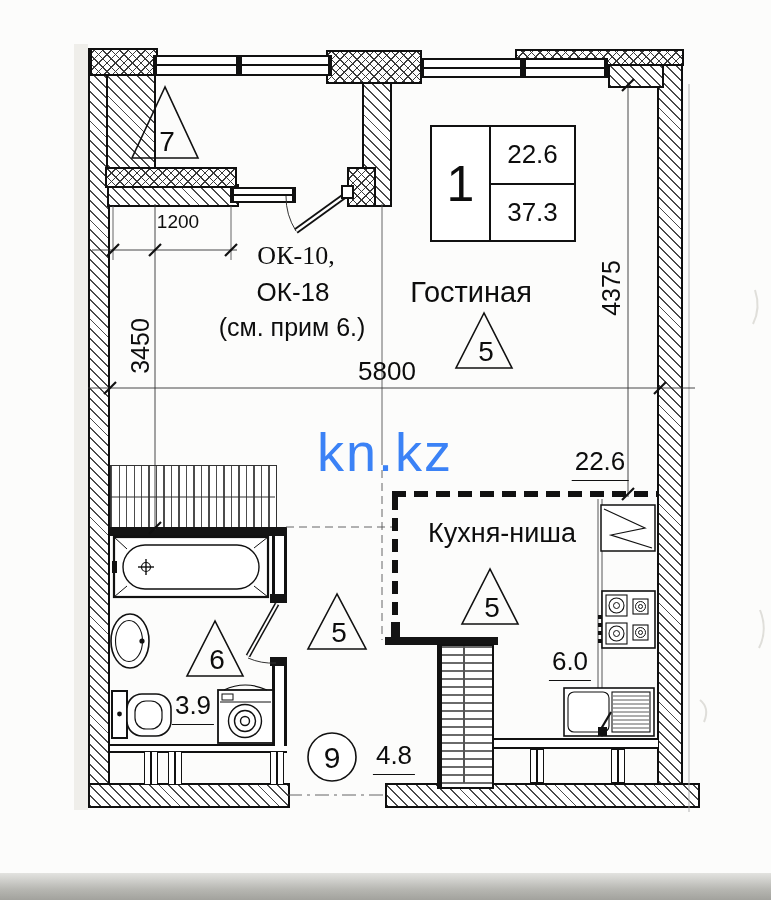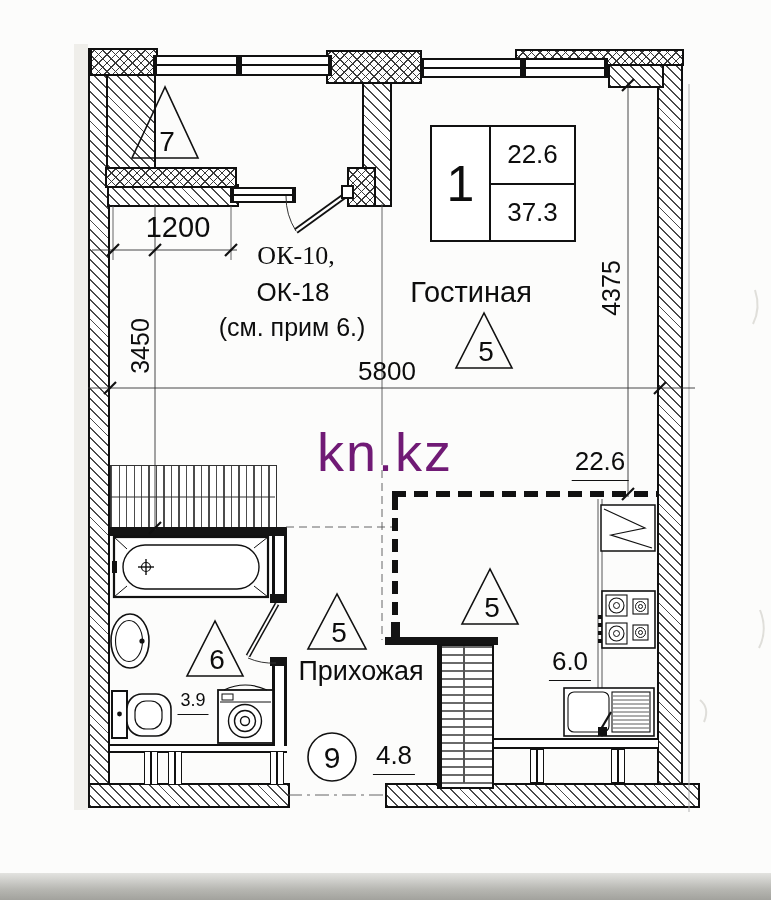--- a/index.html
+++ b/index.html
@@ -26,21 +26,21 @@
   .shaft{position:absolute;border:2px solid #111;border-left-width:5px;background-color:#fff;
          background-image:repeating-linear-gradient(180deg,#6a6a6a 0 1.6px,transparent 1.6px 8px);z-index:3;}
   .lbl{position:absolute;color:#0d0d0d;white-space:nowrap;transform:translateX(-50%);z-index:10;}
   .und{border-bottom:1.7px solid #111;padding:0 3px 3px 3px;}
   .rot{transform:translate(-50%,-50%) rotate(-90deg);}
   .itable{position:absolute;display:flex;border:2px solid #111;background:#fff;z-index:9;color:#0d0d0d;}
   .it-left{width:57px;border-right:2px solid #111;display:flex;align-items:center;justify-content:center;font-size:50px;}
   .it-right{flex:1;display:flex;flex-direction:column;}
   .it-cell{flex:1;display:flex;align-items:center;justify-content:center;font-size:26px;border-bottom:2px solid #111;}
   .it-cell:last-child{border-bottom:none;}
-  .wm{position:absolute;transform:translate(-50%,-50%);font-size:54px;color:#701a75;letter-spacing:2px;z-index:3;}
+  .wm{position:absolute;transform:translate(-50%,-50%);font-size:54px;color:#3b82f6;letter-spacing:2px;z-index:3;}
   svg.overlay{position:absolute;left:0;top:0;z-index:6;pointer-events:none;}
   svg text{font-family:"Liberation Sans","DejaVu Sans",sans-serif;fill:#0d0d0d;}
   .scanstrip{position:absolute;background:#efeeea;z-index:1;}
   .graybar{position:absolute;background:linear-gradient(180deg,#e3e3e0 0%,#b7b7b2 60%,#a2a29d 100%);z-index:1;}
 </style>
 </head>
 <body>
 
 <div class="canvas">
 
@@ -254,27 +254,27 @@
 
     <g stroke="#d8d7d2" stroke-width="2" fill="none" opacity="0.8">
       <path d="M 755 290 q 6 18 -2 34"></path>
       <path d="M 760 610 q 8 20 -1 38"></path>
       <path d="M 700 700 q 10 8 4 22"></path>
     </g>
   </svg>
 
   <div class="lbl" style="left:471px;top:276px;font-size:29px;">Гостиная</div>
   <div class="lbl und" style="left:600px;top:446px;font-size:26px;">22.6</div>
+  <div class="lbl" style="left:502px;top:518px;font-size:27px;">Кухня-ниша</div>
   <div class="lbl und" style="left:570px;top:646px;font-size:26px;">6.0</div>
-  <div class="lbl" style="left:361px;top:656px;font-size:27px;">Прихожая</div>
   <div class="lbl und" style="left:394px;top:740px;font-size:26px;">4.8</div>
-  <div class="lbl und" style="left:193px;top:690px;font-size:18px;">3.9</div>
+  <div class="lbl und" style="left:193px;top:690px;font-size:26px;">3.9</div>
 
   <div class="lbl" style="left:296px;top:241px;font-size:26px;font-family:Liberation Serif, serif;">ОК-10,</div>
   <div class="lbl" style="left:293px;top:277px;font-size:26px;">ОК-18</div>
   <div class="lbl" style="left:292px;top:313px;font-size:25px;">(см. прим 6.)</div>
 
-  <div class="lbl" style="left:178px;top:211px;font-size:29px;">1200</div>
+  <div class="lbl" style="left:178px;top:211px;font-size:19px;">1200</div>
   <div class="lbl" style="left:387px;top:356px;font-size:26px;">5800</div>
   <div class="lbl rot" style="left:140px;top:346px;font-size:25px;">3450</div>
   <div class="lbl rot" style="left:611px;top:288px;font-size:25px;">4375</div>
 
 </div>
 
 </body></html>

